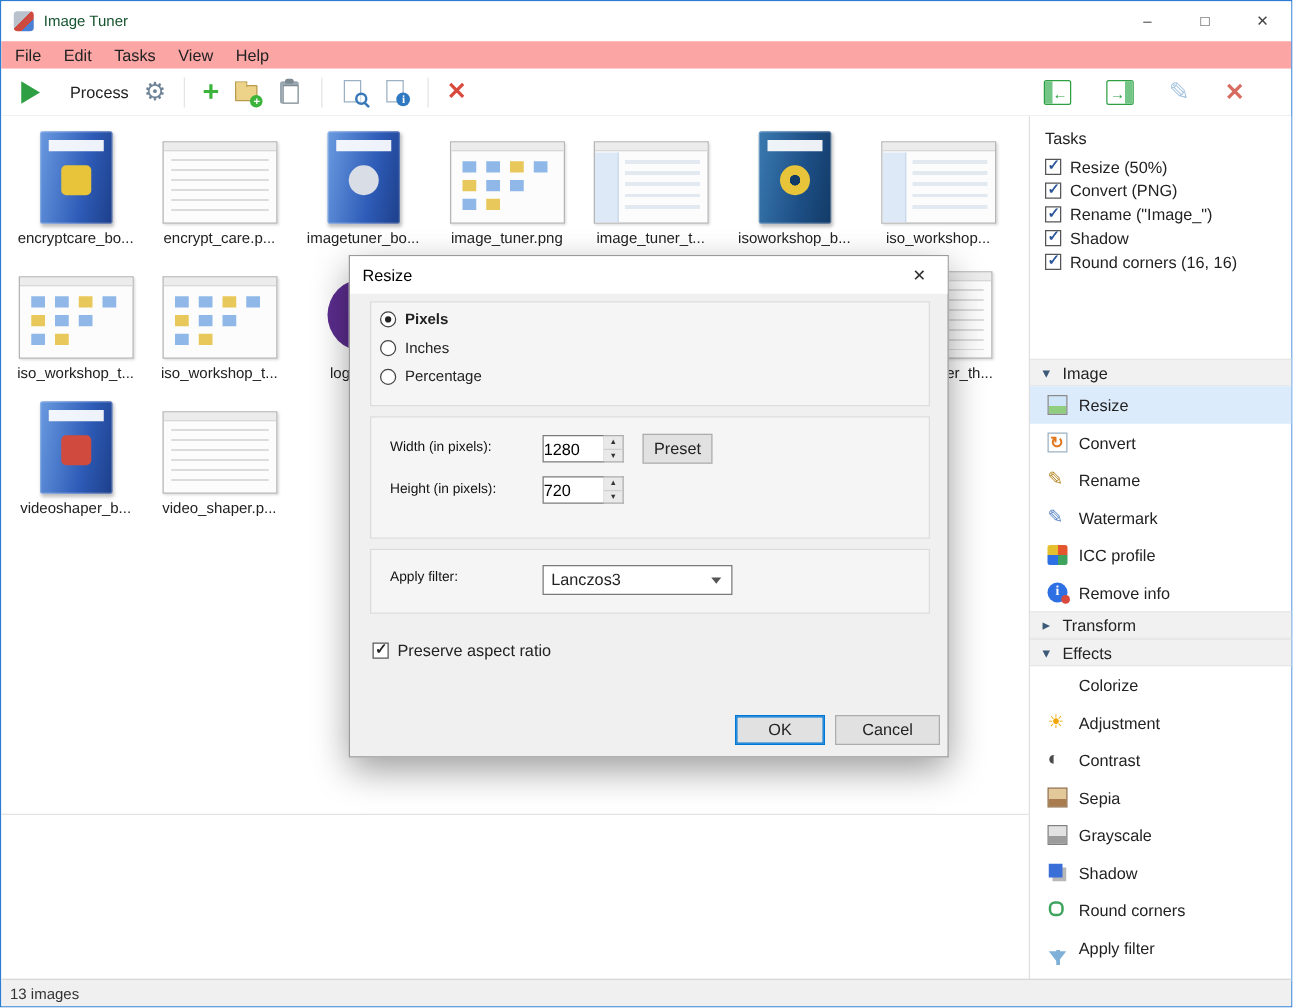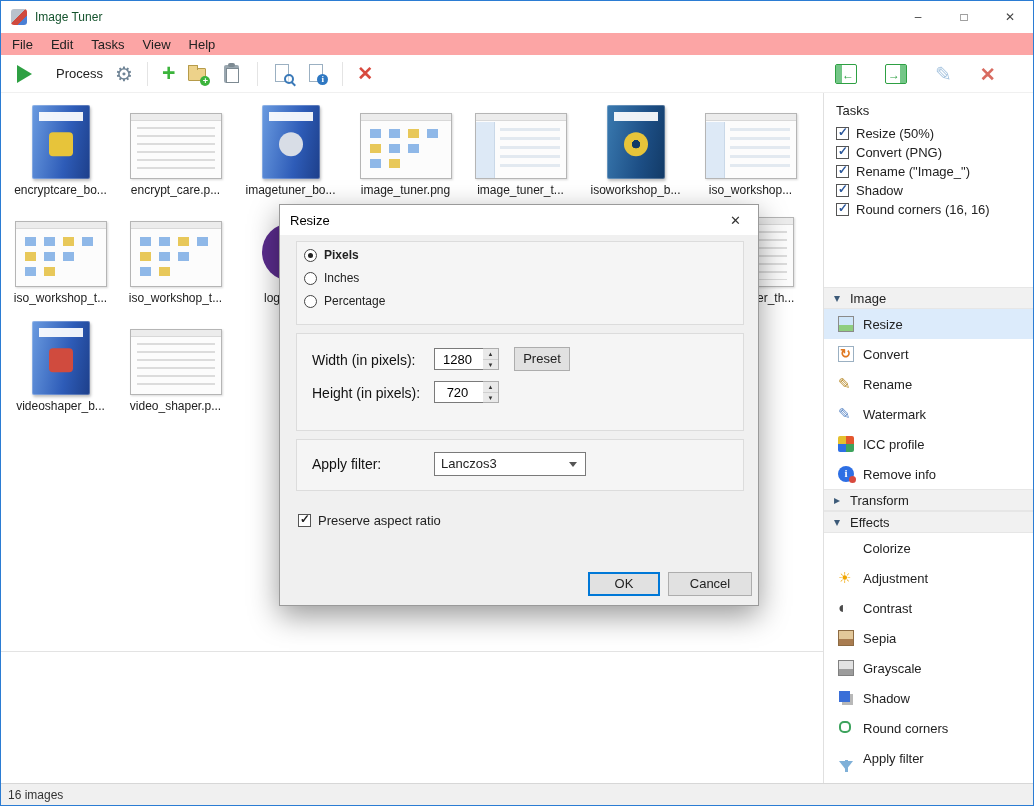--- a/index.html
+++ b/index.html
@@ -104,22 +104,22 @@
   
   .dialog { position:absolute; left:278px; top:203px; width:480px; height:402px; background:#f0f0f0; border:1px solid #9a9a9a; box-shadow:0 10px 28px rgba(0,0,0,.4); z-index:50; }
   .dlg-titlebar { position:absolute; left:0; top:0; right:0; height:30px; background:#fff; display:flex; align-items:center; }
   .dlg-title { padding-left:10px; font-size:13px; color:#000; }
   .dlg-close { margin-left:auto; width:45px; height:30px; display:flex; align-items:center; justify-content:center; font-size:13px; color:#333; }
   .grp { position:absolute; left:16px; width:448px; background:#f5f5f5; border:1px solid #dcdcdc; }
   .radio-row { position:absolute; display:flex; align-items:center; gap:7px; font-size:12px; }
   .radio { position:relative; width:13px; height:13px; border:1px solid #444; border-radius:50%; background:#fff; }
   .radio.sel::after { content:""; position:absolute; left:3px; top:3px; width:5px; height:5px; border-radius:50%; background:#222; }
   .bold { font-weight:bold; }
-  .fld-label { position:absolute; font-size:14px; color:#111; }
-  .numbox { position:absolute; width:50px; height:22px; background:#fff; border:1px solid #7a7a7a; font-size:13px; text-align:center; padding-right:3px; font-family:"Liberation Sans",sans-serif; }
+  .fld-label { position:absolute; font-size:11px; color:#111; }
+  .numbox { position:absolute; width:50px; height:22px; background:#fff; border:1px solid #7a7a7a; font-size:13px; text-align:left; padding-right:3px; font-family:"Liberation Sans",sans-serif; }
   .spin { position:absolute; width:16px; height:22px; border:1px solid #adadad; border-left:none; background:#e9e9e9; display:flex; flex-direction:column; }
   .spin div { flex:1; font-size:6px; line-height:10px; text-align:center; color:#333; border-bottom:1px solid #cfcfcf; }
   .spin div:last-child { border-bottom:none; }
   .btn { position:absolute; height:24px; background:#e1e1e1; border:1px solid #adadad; font-size:13px; text-align:center; line-height:22px; }
   .btn.default { border:1px solid #0078d7; box-shadow:inset 0 0 0 1px #0078d7; }
   .combo { position:absolute; width:152px; height:24px; background:#fff; border:1px solid #7a7a7a; font-size:13px; line-height:22px; padding-left:6px; }
   .combo::after { content:""; position:absolute; right:8px; top:9px; width:0; height:0; border-left:4px solid transparent; border-right:4px solid transparent; border-top:5px solid #555; }
   .dlg-chk-row { position:absolute; display:flex; align-items:center; gap:7px; font-size:13px; }
   .chk.dark::after { color:#222; }
 </style>
@@ -415,21 +415,21 @@
     </div>
     <div class="side-item">
       <span class="icon16">
           <span class="funnel" style="top:11px"></span>
         </span>
       <span>Apply filter</span>
     </div>
   </div>
 
   <div class="statusbar">
-    <span>16 images</span>
+    <span>13 images</span>
   </div>
 
   <div class="dialog">
     <div class="dlg-titlebar">
       <div class="dlg-title">Resize</div>
       <div class="dlg-close">✕</div>
     </div>
 
     <div class="grp" style="top:36px;height:84px"></div>
     <div class="radio-row" style="left:24px;top:43px">

